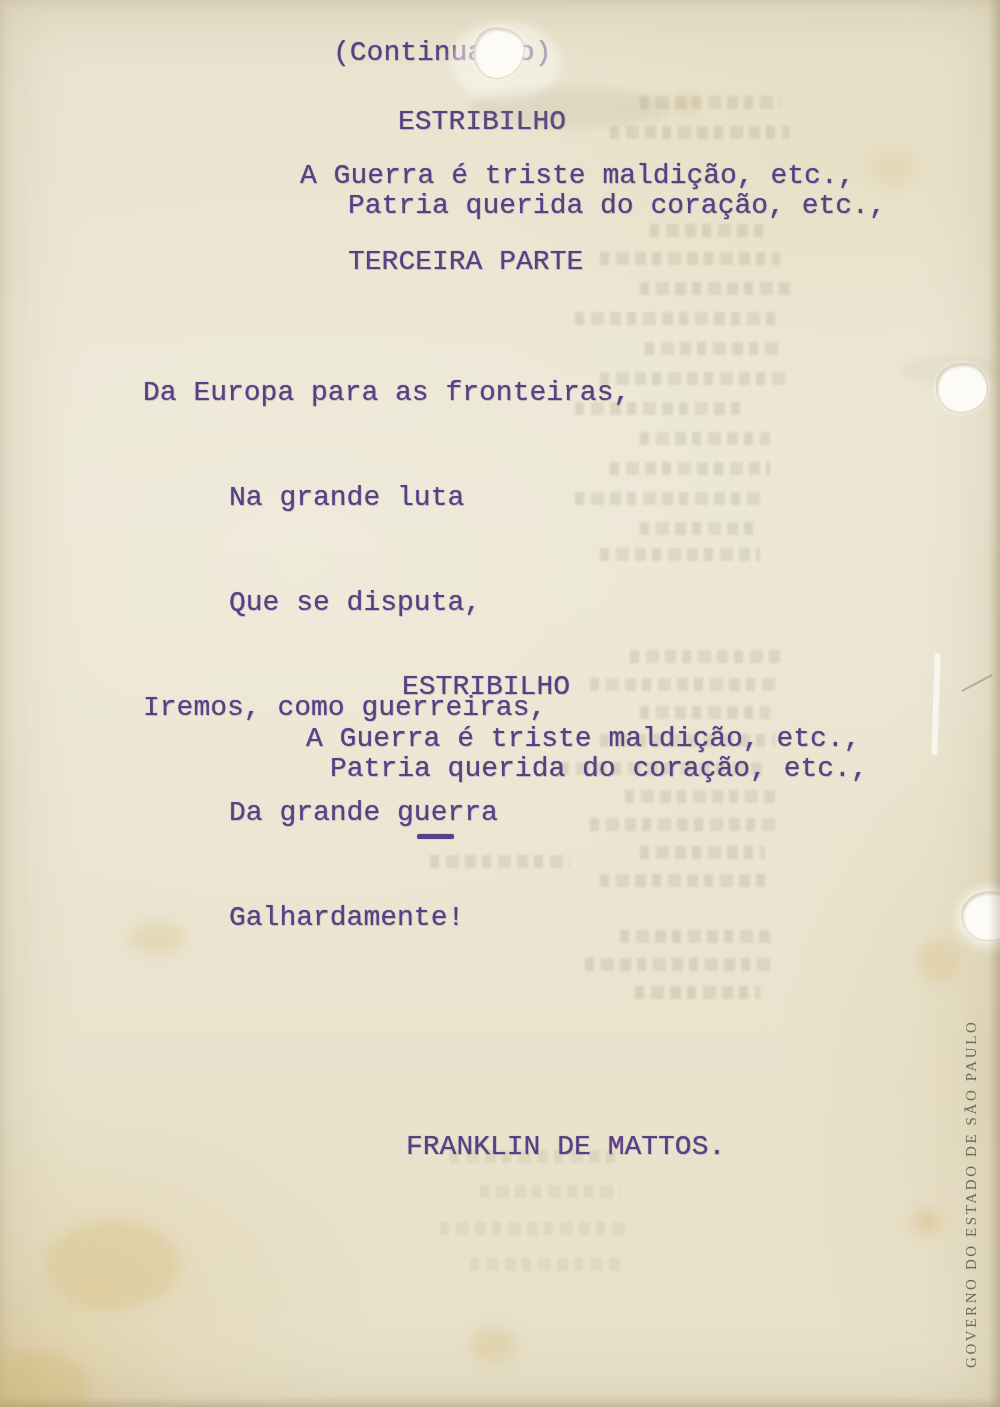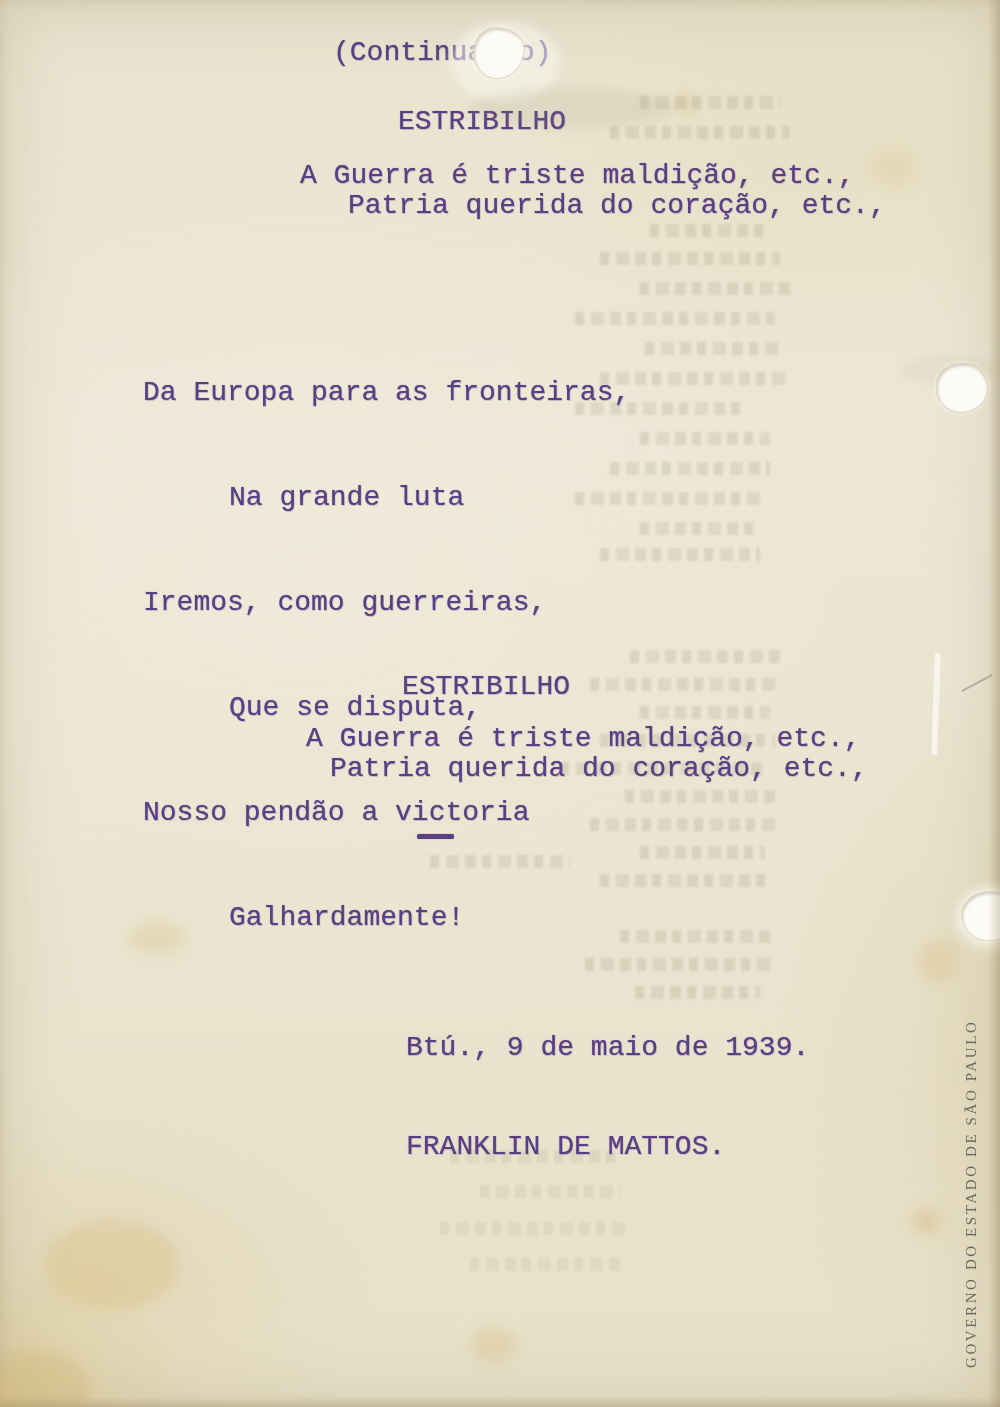--- a/index.html
+++ b/index.html
@@ -120,39 +120,39 @@
   <div class="ghost" style="left:440px;top:1222px;width:190px;opacity:0.3;"></div>
   <div class="ghost" style="left:470px;top:1258px;width:150px;opacity:0.28;"></div>
 
   <div class="type" style="left:333px;top:38px;">(Continuação)</div>
 
   <div class="type" style="left:398px;top:107px;">ESTRIBILHO</div>
 
   <div class="type" style="left:300px;top:161px;">A Guerra é triste maldição, etc.,</div>
   <div class="type" style="left:348px;top:191px;">Patria querida do coração, etc.,</div>
 
+  <div class="type" style="left:348px;top:247px;">TERCEIRA PARTE</div>
 
   <div class="type poem">
     <div class="line">Da Europa para as fronteiras,</div>
     <div class="line indent">Na grande luta</div>
+    <div class="line indent">Que se disputa,</div>
     <div class="line">Iremos, como guerreiras,</div>
-    <div class="line indent">Que se disputa,</div>
-    <div class="line">Nosso pendão a victoria</div>
+    <div class="line indent">Da grande guerra</div>
     <div class="line indent">Galhardamente!</div>
   </div>
 
   <div class="type" style="left:402px;top:672px;">ESTRIBILHO</div>
 
   <div class="type" style="left:306px;top:724px;">A Guerra é triste maldição, etc.,</div>
   <div class="type" style="left:330px;top:754px;">Patria querida do coração, etc.,</div>
 
   <div class="dash"></div>
 
 
-  <div class="type" style="left:406px;top:1033px;">Btú., 9 de maio de 1939.</div>
 
   <div class="type" style="left:406px;top:1132px;">FRANKLIN DE MATTOS.</div>
 
   <div class="stamp-vertical">GOVERNO DO ESTADO DE SÃO PAULO</div>
 
   <div class="scuff" style="left:450px;top:22px;width:110px;height:80px;"></div>
   <div class="crease" style="left:470px;top:88px;width:200px;height:40px;"></div>
   <div class="crease" style="left:900px;top:355px;width:100px;height:30px;opacity:0.7;"></div>
   <div class="scuff" style="left:955px;top:885px;width:70px;height:65px;"></div>
 

